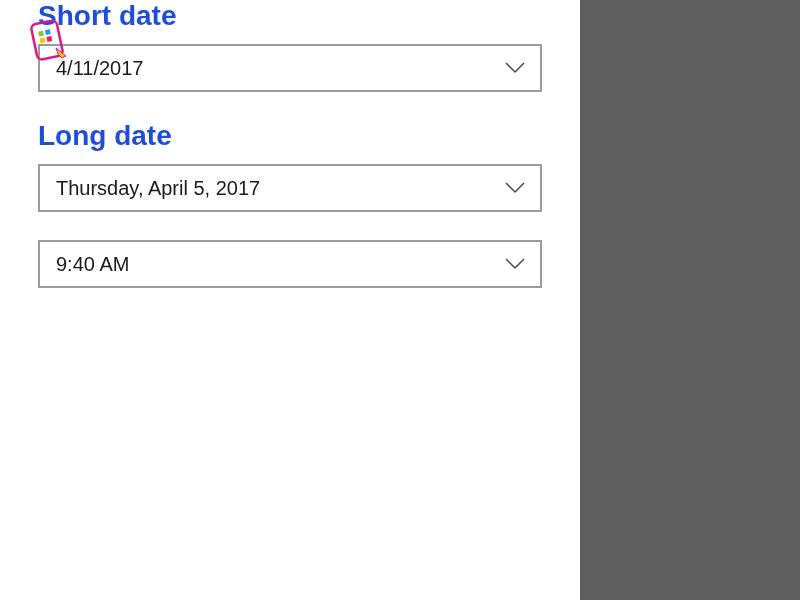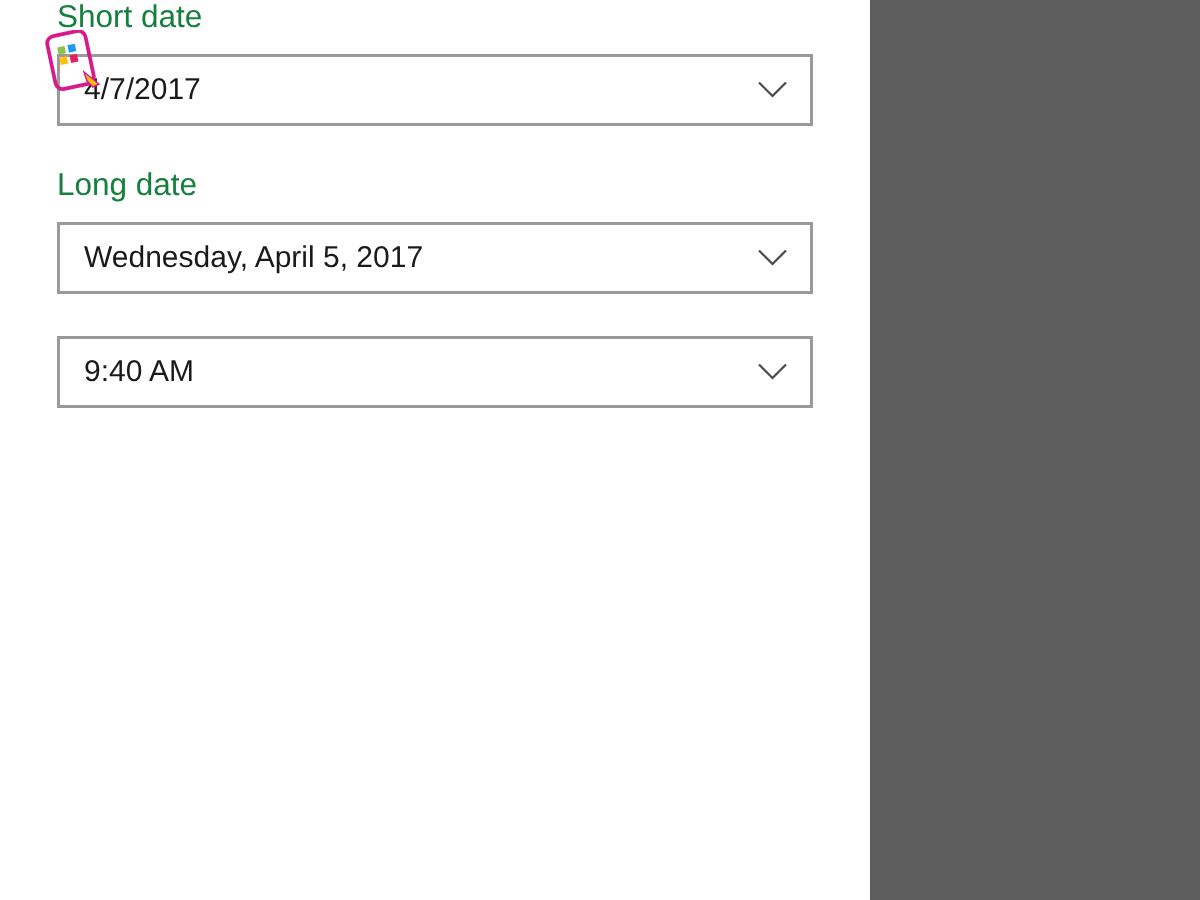--- a/index.html
+++ b/index.html
@@ -22,23 +22,23 @@
       padding: 0 38px;
       position: relative;
     }
     .field-group {
       margin-bottom: 28px;
     }
     .field-group:first-child {
       padding-top: 8px;
     }
     .field-label {
-      font-size: 21px;
-      color: #15803d;
-      font-weight: 400;
+      font-size: 28px;
+      color: #1d4ed8;
+      font-weight: 700;
       margin-bottom: 12px;
       display: block;
     }
     .dropdown {
       width: 100%;
       height: 48px;
       border: 2px solid #9a9a9a;
       background: #ffffff;
       display: flex;
       align-items: center;
@@ -99,33 +99,33 @@
         <rect x="12" y="17" width="5" height="5" fill="#ffc107" transform="rotate(-12 19 20)"></rect>
         <rect x="19" y="17" width="5" height="5" fill="#e91e63" transform="rotate(-12 19 20)"></rect>
         <path d="M 28 28 L 38 36 L 34 38 L 30 34 Z" fill="#ffc107" stroke="#d81b8c" stroke-width="1"></path>
       </svg>
     </div>
   </div>
 
   <div class="field-group">
     <label class="field-label">Short date</label>
     <div class="dropdown">
-      <span class="dropdown-value">4/7/2017</span>
+      <span class="dropdown-value">4/11/2017</span>
       <span class="chevron">
         <svg viewBox="0 0 20 12">
             <path d="M 1 1 L 10 10 L 19 1" fill="none" stroke="#4a4a4a" stroke-width="1.5"></path>
           </svg>
       </span>
     </div>
   </div>
 
   <div class="field-group">
     <label class="field-label">Long date</label>
     <div class="dropdown">
-      <span class="dropdown-value">Wednesday, April 5, 2017</span>
+      <span class="dropdown-value">Thursday, April 5, 2017</span>
       <span class="chevron">
         <svg viewBox="0 0 20 12">
             <path d="M 1 1 L 10 10 L 19 1" fill="none" stroke="#4a4a4a" stroke-width="1.5"></path>
           </svg>
       </span>
     </div>
   </div>
 
   <div class="field-group">
     <div class="dropdown">

